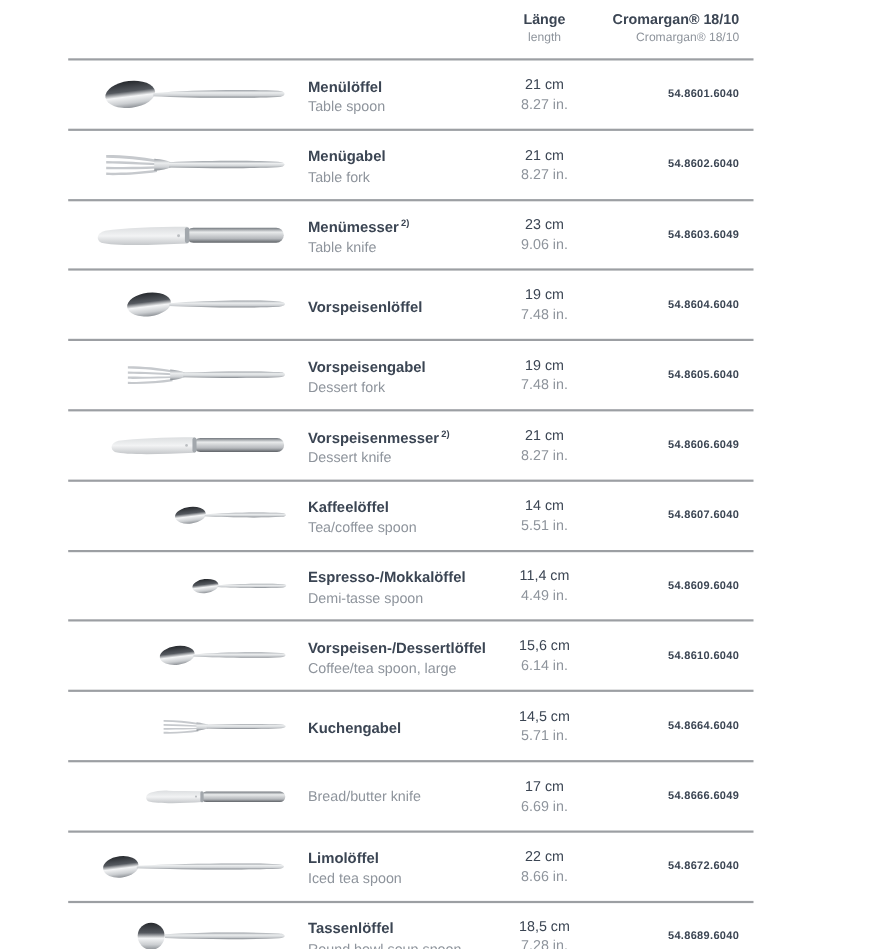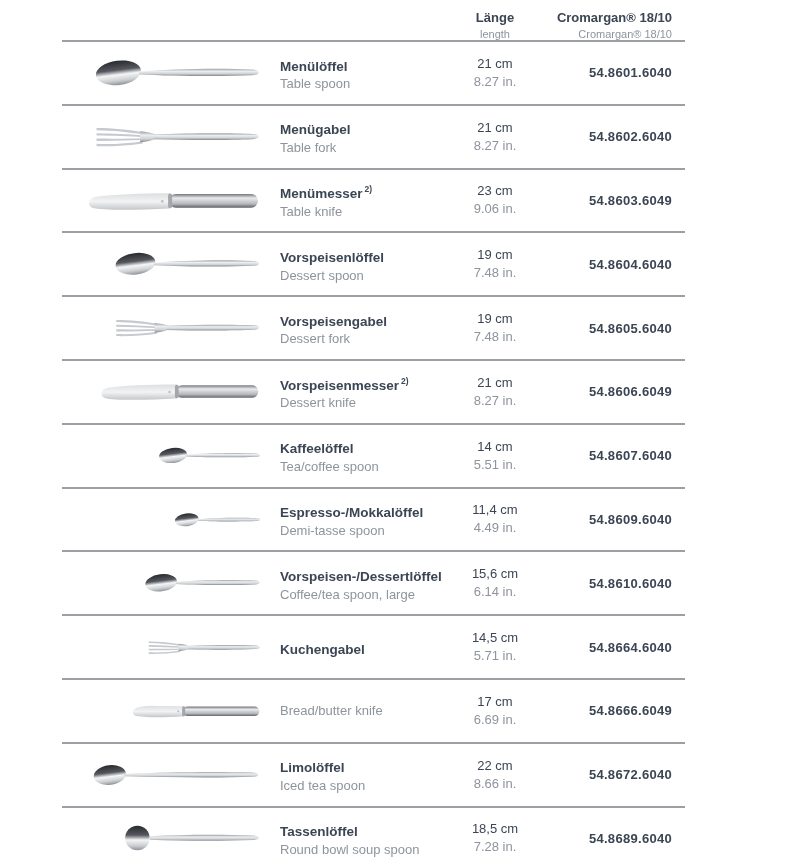--- a/index.html
+++ b/index.html
@@ -15,21 +15,21 @@
   }
   .table{
     position:absolute;left:62px;top:0;width:623px;
     border-bottom:2px solid var(--rule);
   }
   .grid-row{
     display:grid;
     grid-template-columns:206px 178px 98px 141px;
   }
   .thead{
-    height:40px;box-sizing:border-box;padding-top:9px;
+    height:53px;box-sizing:border-box;padding-top:9px;
     align-items:start;
   }
   .row{
     height:61.8px;
     border-top:2px solid var(--rule);
     align-items:center;
   }
   .img-cell{
     display:flex;justify-content:flex-end;align-items:center;
     padding-right:6px;box-sizing:border-box;height:100%;
@@ -37,21 +37,21 @@
   .cutlery{display:block;}
   .name-cell{padding-left:12px;box-sizing:border-box;}
   .len-cell{text-align:center;}
   .art-cell{text-align:right;padding-right:13px;box-sizing:border-box;}
   .h-de{font-weight:bold;color:var(--primary);font-size:13px;line-height:17px;}
   .h-en{color:var(--secondary);font-size:11px;line-height:17px;}
   .name-de{font-weight:bold;color:var(--primary);font-size:13.5px;line-height:18px;}
   .name-en{color:var(--secondary);font-size:13px;line-height:18px;}
   .len-cm{font-weight:normal;color:var(--primary);font-size:13px;line-height:18px;}
   .len-in{color:var(--secondary);font-size:13px;line-height:18px;}
-  .art-no{font-weight:bold;color:var(--primary);font-size:13px;letter-spacing:0.3px;}
+  .art-no{font-weight:bold;color:var(--primary);font-size:10px;letter-spacing:0.3px;}
   sup.fn{font-size:8.5px;font-weight:bold;color:var(--primary);margin-left:2px;}
 </style>
 </head>
 <body>
 
 <svg width="0" height="0" style="position:absolute" aria-hidden="true">
   <defs>
     <linearGradient id="g-bowl" x1="0" y1="0" x2="0" y2="1">
       <stop offset="0" stop-color="#26292d"></stop>
       <stop offset="0.38" stop-color="#55595f"></stop>
@@ -159,21 +159,20 @@
         </div>
         <div class="grid-row row">
           <div class="img-cell">
             <svg class="cutlery" viewBox="0 0 200 40" style="width:148px;height:29.6px">
               <ellipse cx="29" cy="20" rx="27" ry="14.5" fill="url(#g-bowl)" transform="rotate(-7 29 20)"></ellipse>
               <path d="M54 18.5 C90 15.5 150 14 189 16.2 C194.5 16.7 196 18 196 19.5 C196 21.3 193.5 22.5 188.5 22.8 C150 24.6 90 23.6 54 21.9 Z" fill="url(#g-handle)"></path>
             </svg>
           </div>
           <div class="name-cell">
             <div class="name-de"><span>Vorspeisenlöffel</span><sup class="fn"></sup></div>
-            <div class="name-en">Dessert spoon</div>
           </div>
           <div class="len-cell">
             <div class="len-cm">19 cm</div>
             <div class="len-in">7.48 in.</div>
           </div>
           <div class="art-cell">
             <div class="art-no">54.8604.6040</div>
           </div>
         </div>
         <div class="grid-row row">

